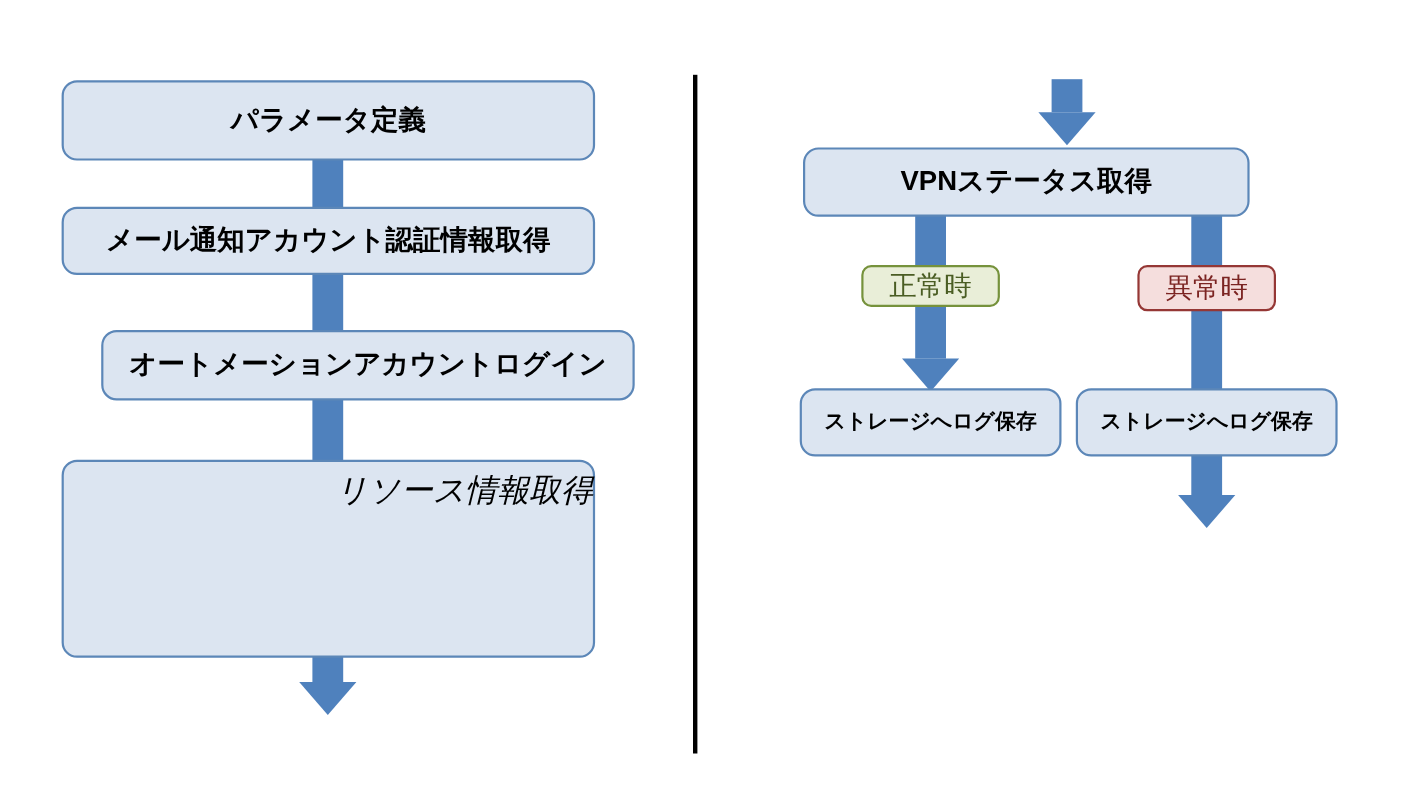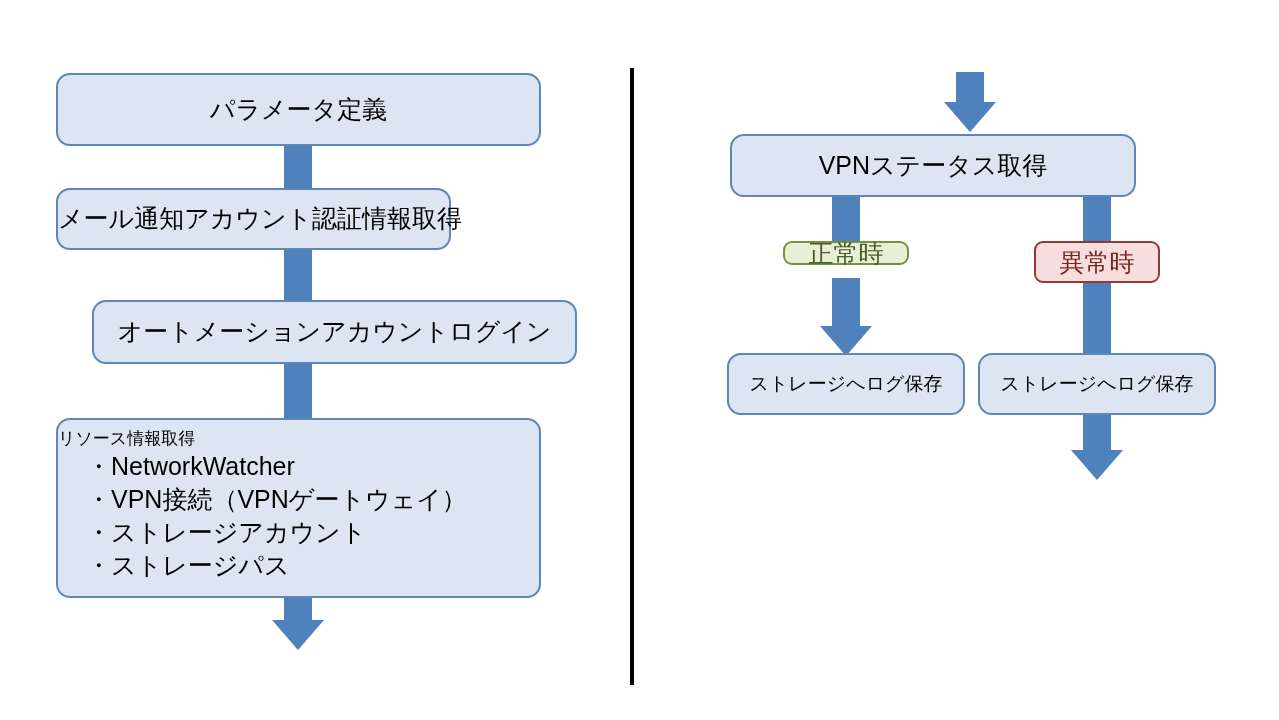--- a/index.html
+++ b/index.html
@@ -35,35 +35,37 @@
     justify-content: center;
     text-align: center;
     color: #000;
     z-index: 3;
   }
   .node .node-label {
     display: block;
     width: 100%;
     line-height: 1.25;
     white-space: pre;
+    font-weight: bold;
   }
 
   
   #node-param        { left: 56px;  top: 73px;  width: 485px; height: 73px;  font-size: 25px; }
-  #node-mailacct     { left: 56px;  top: 188px; width: 395px; height: 62px;  font-size: 25px; }
+  #node-mailacct     { left: 56px;  top: 188px; width: 485px; height: 62px;  font-size: 25px; }
   #node-autoacct     { left: 56px;  top: 300px; width: 485px; height: 64px;  font-size: 25px; margin-left: 36px; }
   #node-resource     { left: 56px;  top: 418px; width: 485px; height: 180px; font-size: 25px;
                        align-items: flex-start; justify-content: flex-start; padding: 8px 0 0 0; }
 
   #node-resource .res-wrap { width: 100%; }
   #node-resource .res-title {
     display: block;
-    text-align: left;
+    text-align: right;
     line-height: 1.3;
-    font-size: 17px;
+    font-size: 29px;
+    font-style: italic;
   }
   #node-resource .res-list {
     margin: 0;
     padding: 0 0 0 28px;
     list-style: none;
     text-align: left;
   }
   #node-resource .res-list li {
     line-height: 1.32;
     font-size: 25px;
@@ -113,21 +115,21 @@
     box-sizing: border-box;
     border-radius: 9px;
     display: flex;
     align-items: center;
     justify-content: center;
     font-size: 25px;
     line-height: 1;
     z-index: 4;
   }
   #cond-normal {
-    left: 783px; top: 241px; width: 126px; height: 24px;
+    left: 783px; top: 241px; width: 126px; height: 38px;
     background: #e9eed8;
     border: 2px solid #76923c;
     color: #4a5d23;
   }
   #cond-abnormal {
     left: 1034px; top: 241px; width: 126px; height: 42px;
     background: #f5dedd;
     border: 2px solid #953735;
     color: #7b2422;
   }
@@ -162,26 +164,20 @@
     <span class="node-label">メール通知アカウント認証情報取得</span>
   </div>
 
   <div class="node" id="node-autoacct">
     <span class="node-label">オートメーションアカウントログイン</span>
   </div>
 
   <div class="node" id="node-resource">
     <div class="res-wrap">
       <span class="res-title">リソース情報取得</span>
-      <ul class="res-list">
-        <li>・NetworkWatcher</li>
-        <li>・VPN接続（VPNゲートウェイ）</li>
-        <li>・ストレージアカウント</li>
-        <li>・ストレージパス</li>
-      </ul>
     </div>
   </div>
 
   <div class="arrow" style="left:272px; top:594px; width:52px; height:56px;">
     <span class="shaft" style="width:28px; height:26px;"></span>
     <span class="head"></span>
   </div>
 
   <div id="divider"></div>
 

